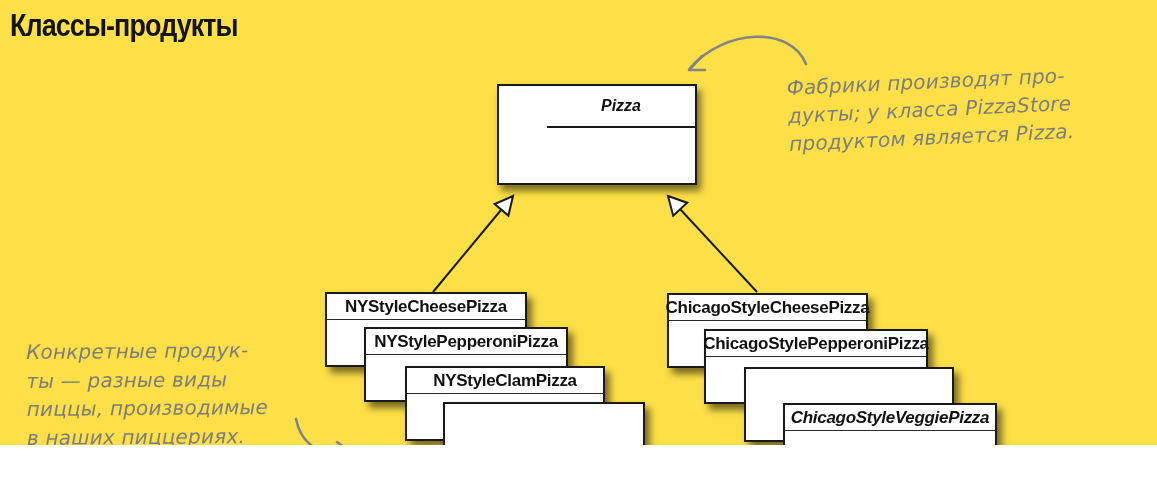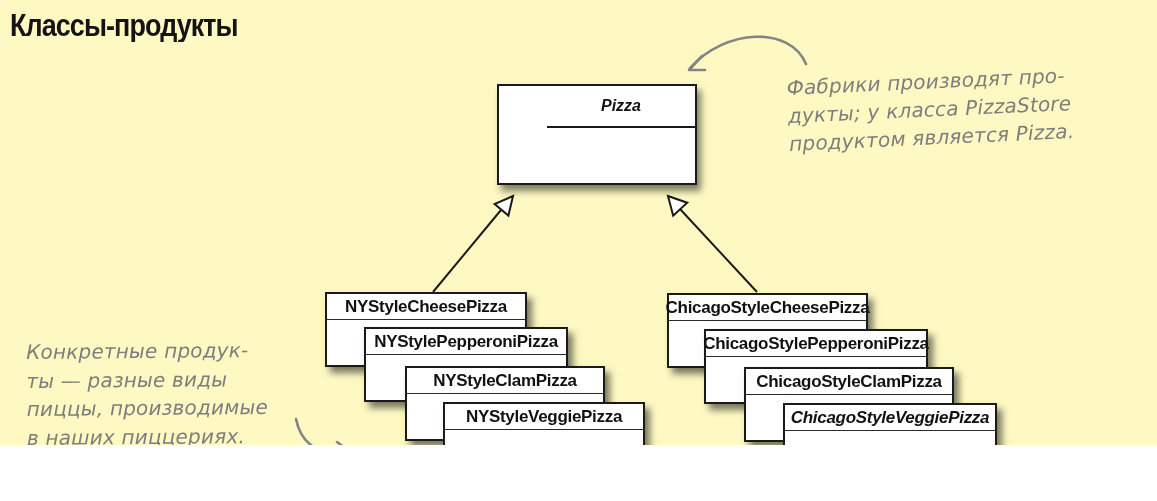--- a/index.html
+++ b/index.html
@@ -1,21 +1,21 @@
 <!DOCTYPE html>
 <html><head>
 <meta charset="utf-8">
 <style>
   * { box-sizing: border-box; margin: 0; padding: 0; }
   body { background: #ffffff; }
   #stage {
     position: relative;
     width: 1157px;
     height: 445px;
-    background: #fef9c3;
+    background: #fde047;
     overflow: hidden;
     font-family: "Liberation Sans", sans-serif;
   }
 
   
   #page-title {
     position: absolute;
     left: 10px;
     top: 8px;
     font-family: "Liberation Sans", sans-serif;
@@ -147,36 +147,34 @@
     </div>
     <div class="class-box">
       <div class="class-title">NYStylePepperoniPizza</div>
       <div class="class-body"></div>
     </div>
     <div class="class-box">
       <div class="class-title">NYStyleClamPizza</div>
       <div class="class-body"></div>
     </div>
     <div class="class-box">
-      <div class="class-title">NYStyleVeggiePizza</div>
       <div class="class-body"></div>
     </div>
   </div>
 
   <div class="stack" id="chicago-stack">
     <div class="class-box">
       <div class="class-title">ChicagoStyleCheesePizza</div>
       <div class="class-body"></div>
     </div>
     <div class="class-box">
       <div class="class-title">ChicagoStylePepperoniPizza</div>
       <div class="class-body"></div>
     </div>
     <div class="class-box">
-      <div class="class-title">ChicagoStyleClamPizza</div>
       <div class="class-body"></div>
     </div>
     <div class="class-box">
       <div class="class-title">ChicagoStyleVeggiePizza</div>
       <div class="class-body"></div>
     </div>
   </div>
 
   <div class="note" id="factory-note">
     <span class="note-line">Фабрики производят про-</span>

